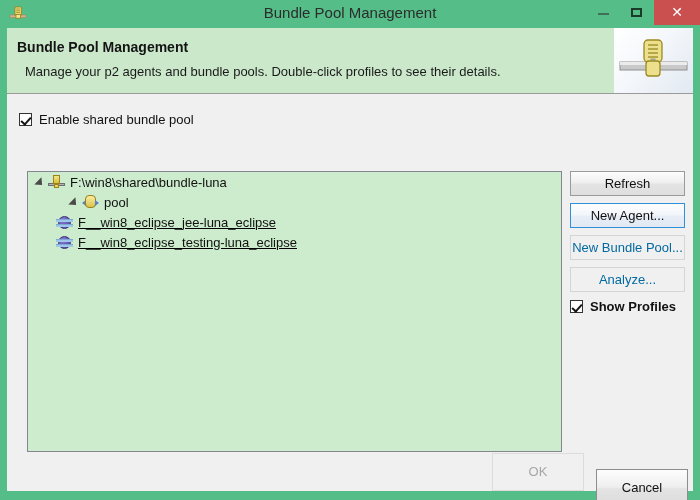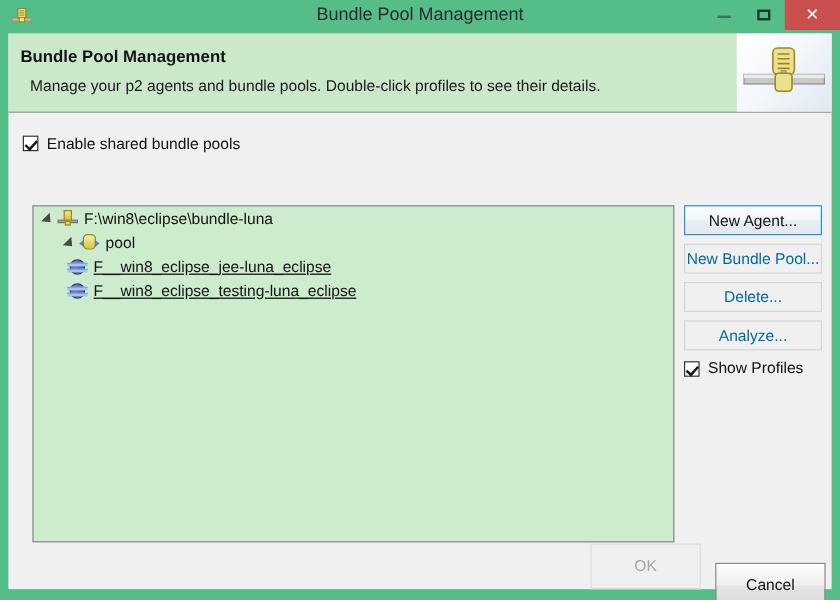--- a/index.html
+++ b/index.html
@@ -173,21 +173,21 @@
     overflow: hidden;
   }
   .tree-row {
     position: relative;
     height: 20px;
     display: flex;
     align-items: center;
     cursor: default;
   }
   .tree-row.lvl0 { padding-left: 6px; }
-  .tree-row.lvl1 { padding-left: 24px; }
+  .tree-row.lvl1 { padding-left: 40px; }
   .tree-row.lvl2 { padding-left: 28px; text-decoration: underline; }
   .twisty {
     width: 14px; height: 14px;
     flex: none;
     position: relative;
   }
   .twisty.open::before {
     content: "";
     position: absolute;
     left: 3px; top: 3px;
@@ -303,23 +303,24 @@
     border: 1px solid #2f8fd8;
     background: linear-gradient(#fdfdfd, #f2f6fa 48%, #e8eef6 52%, #e2e9f3);
   }
   .sbtn.disabled {
     color: #0369a1;
     background: #f0f0f0;
     border: 1px solid #d5d5d5;
   }
   .show-row {
     display: flex;
-    align-items: flex-end;
+    align-items: center;
     margin-top: 4px;
     cursor: default;
+    font-weight: bold;
   }
   .show-label {
     margin-left: 7px;
     font-size: 13px;
     color: #111111;
     white-space: nowrap;
   }
 
   
   .bottom {
@@ -396,33 +397,33 @@
           <line x1="34" y1="25" x2="44" y2="25" stroke="#9a8a22" stroke-width="1.3"></line>
           <line x1="34" y1="29" x2="44" y2="29" stroke="#9a8a22" stroke-width="1.3"></line>
           <rect x="37" y="31" width="4" height="6" fill="#b8b8b8" stroke="#8d8d8d" stroke-width="0.8"></rect>
           <rect x="32" y="33" width="14" height="15" rx="3" fill="#ece08c" stroke="#9a8a22" stroke-width="1.3"></rect>
         </svg>
       </div>
     </div>
 
     <div class="enable-row">
       <span class="cb checked"></span>
-      <span class="enable-label">Enable shared bundle pools</span>
+      <span class="enable-label">Enable shared bundle pool</span>
     </div>
 
     <div class="tree">
 
       <div class="tree-row lvl0">
         <span class="twisty open"></span>
         <span class="ticon icon-agent">
           <span class="bar"></span>
             <span class="blk"></span>
             <span class="nub"></span>
         </span>
-        <span class="tlabel">F:\win8\eclipse\bundle-luna</span>
+        <span class="tlabel">F:\win8\shared\bundle-luna</span>
       </div>
 
       <div class="tree-row lvl1">
         <span class="twisty open"></span>
         <span class="ticon icon-pool">
           <span class="ar ar-l"></span>
             <span class="cap"></span>
             <span class="ar ar-r"></span>
         </span>
         <span class="tlabel">pool</span>
@@ -442,23 +443,23 @@
           <span class="sph"></span>
             <span class="ring ring1"></span>
             <span class="ring ring2"></span>
         </span>
         <span class="tlabel">F__win8_eclipse_testing-luna_eclipse</span>
       </div>
 
     </div>
 
     <div class="side">
+      <button class="sbtn">Refresh</button>
       <button class="sbtn focused">New Agent...</button>
       <button class="sbtn disabled">New Bundle Pool...</button>
-      <button class="sbtn disabled">Delete...</button>
       <button class="sbtn disabled">Analyze...</button>
 
       <div class="show-row">
         <span class="cb checked"></span>
         <span class="show-label">Show Profiles</span>
       </div>
     </div>
 
     <div class="bottom">
       <button class="bbtn btn-ok disabled">OK</button>

